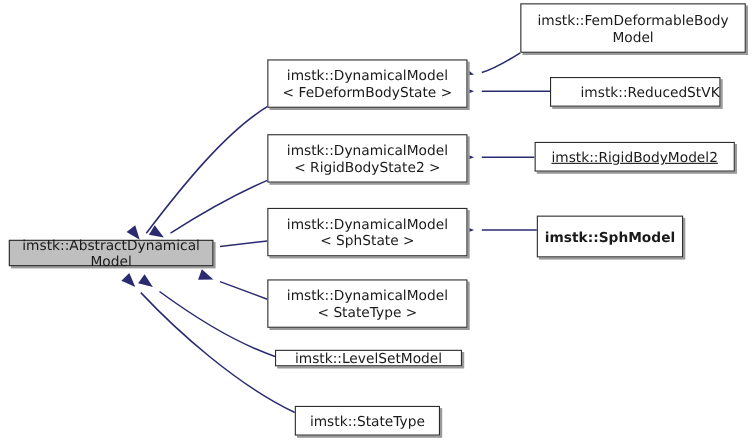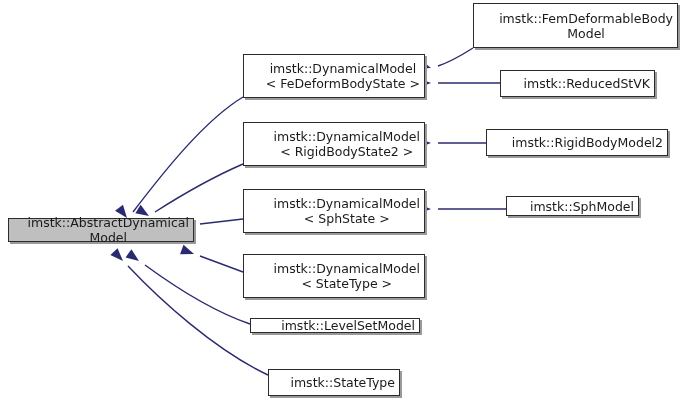--- a/index.html
+++ b/index.html
@@ -22,21 +22,21 @@
     top: 0;
     width: 684px;
     height: 401px;
     pointer-events: none;
   }
   .node {
     position: absolute;
     box-sizing: border-box;
     display: flex;
     align-items: center;
-    justify-content: flex-end;
+    justify-content: center;
     text-align: center;
     border: 1px solid #2b2b2b;
     background: #ffffff;
     color: #1a1a1a;
     font-size: 12.5px;
     line-height: 15px;
     letter-spacing: 0px;
     box-shadow: 2px 2px 0 0 #9a9a9a;
     padding: 0 4px;
     white-space: pre-line;
@@ -107,17 +107,17 @@
 &lt; RigidBodyState2 &gt;</span></div>
       <div class="node" style="left: 243px; top: 189px; width: 182px; height: 44px;"><span class="node-label">imstk::DynamicalModel
 &lt; SphState &gt;</span></div>
       <div class="node" style="left: 243px; top: 254px; width: 182px; height: 44px;"><span class="node-label">imstk::DynamicalModel
 &lt; StateType &gt;</span></div>
       <div class="node" style="left: 250px; top: 318px; width: 170px; height: 15px;"><span class="node-label">imstk::LevelSetModel</span></div>
       <div class="node" style="left: 268px; top: 369px; width: 132px; height: 27px;"><span class="node-label">imstk::StateType</span></div>
       <div class="node" style="left: 473px; top: 3px; width: 205px; height: 45px;"><span class="node-label">imstk::FemDeformableBody
 Model</span></div>
       <div class="node" style="left: 500px; top: 70px; width: 155px; height: 27px; padding-left: 31px;"><span class="node-label">imstk::ReducedStVK</span></div>
-      <div class="node" style="left: 486px; top: 129px; width: 182px; height: 27px;"><span class="node-label">imstk::RigidBodyModel2</span></div>
-      <div class="node" style="left: 506px; top: 196px; width: 133px; height: 20px;"><span class="node-label">imstk::SphModel</span></div>
+      <div class="node" style="left: 486px; top: 129px; width: 182px; height: 27px; text-decoration: underline;"><span class="node-label">imstk::RigidBodyModel2</span></div>
+      <div class="node" style="left: 488px; top: 196px; width: 133px; height: 38px; font-weight: bold;"><span class="node-label">imstk::SphModel</span></div>
     </div>
 
 </div>
 
 </body></html>

